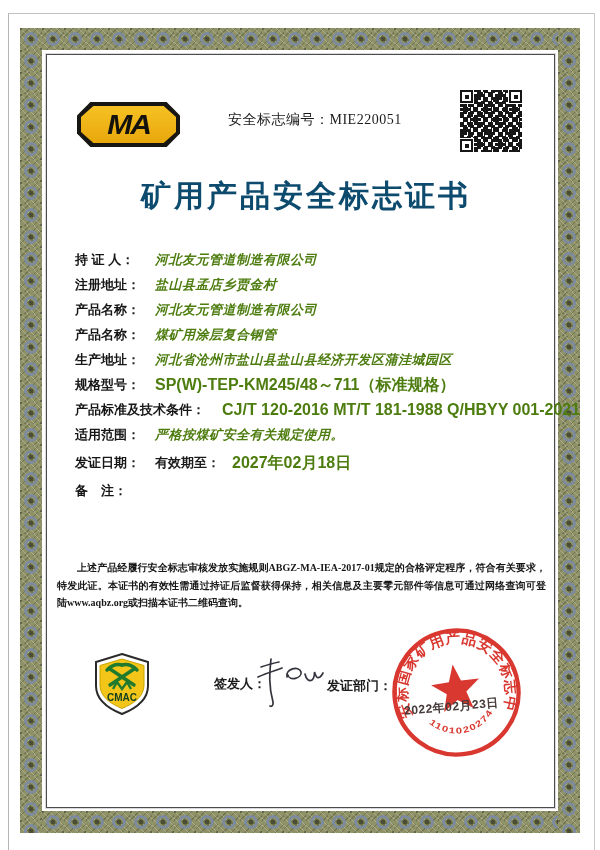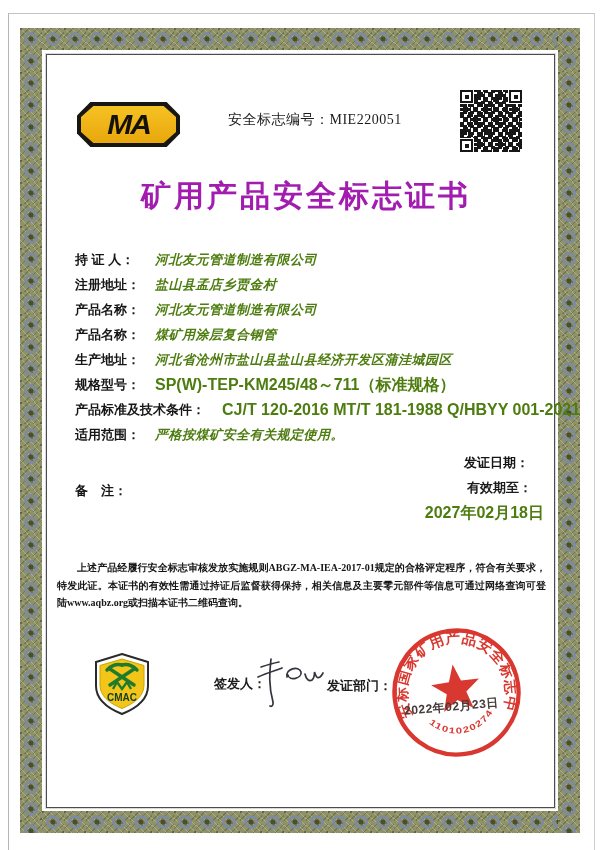--- a/index.html
+++ b/index.html
@@ -40,32 +40,32 @@
           repeating-conic-gradient(#161616 0% 25%, rgba(0,0,0,0) 0% 50%),
           repeating-conic-gradient(#161616 0% 25%, rgba(0,0,0,0) 0% 50%);
         background-size:7px 7px,10px 10px;background-position:0 0,3px 2px;}
   .finder{position:absolute;width:15px;height:15px;background:#ffffff;
         border:1px solid #ffffff;box-sizing:border-box;}
   .finder::before{content:"";position:absolute;inset:0;border:2.5px solid #161616;}
   .finder::after{content:"";position:absolute;left:4.5px;top:4.5px;width:4px;height:4px;background:#161616;}
   .finder.tl{left:0;top:0;} .finder.tr{right:0;top:0;} .finder.bl{left:0;bottom:0;}
 
   .title{position:absolute;left:0;right:0;top:168px;text-align:center;
-        font-size:30px;font-weight:bold;letter-spacing:3px;color:#a21caf;padding-left:12px;}
+        font-size:30px;font-weight:bold;letter-spacing:3px;color:#0c4a6e;padding-left:12px;}
 
   
   .fields{position:absolute;left:75px;right:48px;top:239px;}
-  .row{display:flex;align-items:flex-end;height:25px;line-height:25px;white-space:nowrap;}
+  .row{display:flex;align-items:flex-start;height:25px;line-height:25px;white-space:nowrap;}
   .lbl{font-family:"Liberation Sans","DejaVu Sans",sans-serif;font-weight:bold;
         font-size:13px;color:#161616;flex:0 0 auto;width:80px;}
   .lbl.wide{width:auto;margin-right:17px;}
   .val{font-size:13px;font-weight:600;font-style:italic;color:#4d7c0f;letter-spacing:.5px;}
   .val.tech{font-style:normal;font-family:"Liberation Sans","DejaVu Sans",sans-serif;
         font-weight:bold;font-size:16px;letter-spacing:0;}
-  .row.dates{position:absolute;left:75px;right:56px;top:442px;flex-direction:column;}
+  .row.dates{position:absolute;left:75px;right:56px;top:442px;}
   .dateval{width:148px;flex:0 0 auto;}
   .lbl2{font-family:"Liberation Sans","DejaVu Sans",sans-serif;font-weight:bold;font-size:13px;width:77px;flex:0 0 auto;}
   .row.remark{position:absolute;left:75px;top:470px;}
 
   .statement{position:absolute;left:57px;right:54px;top:551px;
         font-size:10px;line-height:17.6px;font-weight:bold;color:#161616;
         text-align:justify;text-indent:2em;word-break:break-all;}
 
   
   .cmac{position:absolute;left:94px;top:645px;width:56px;height:62px;}

